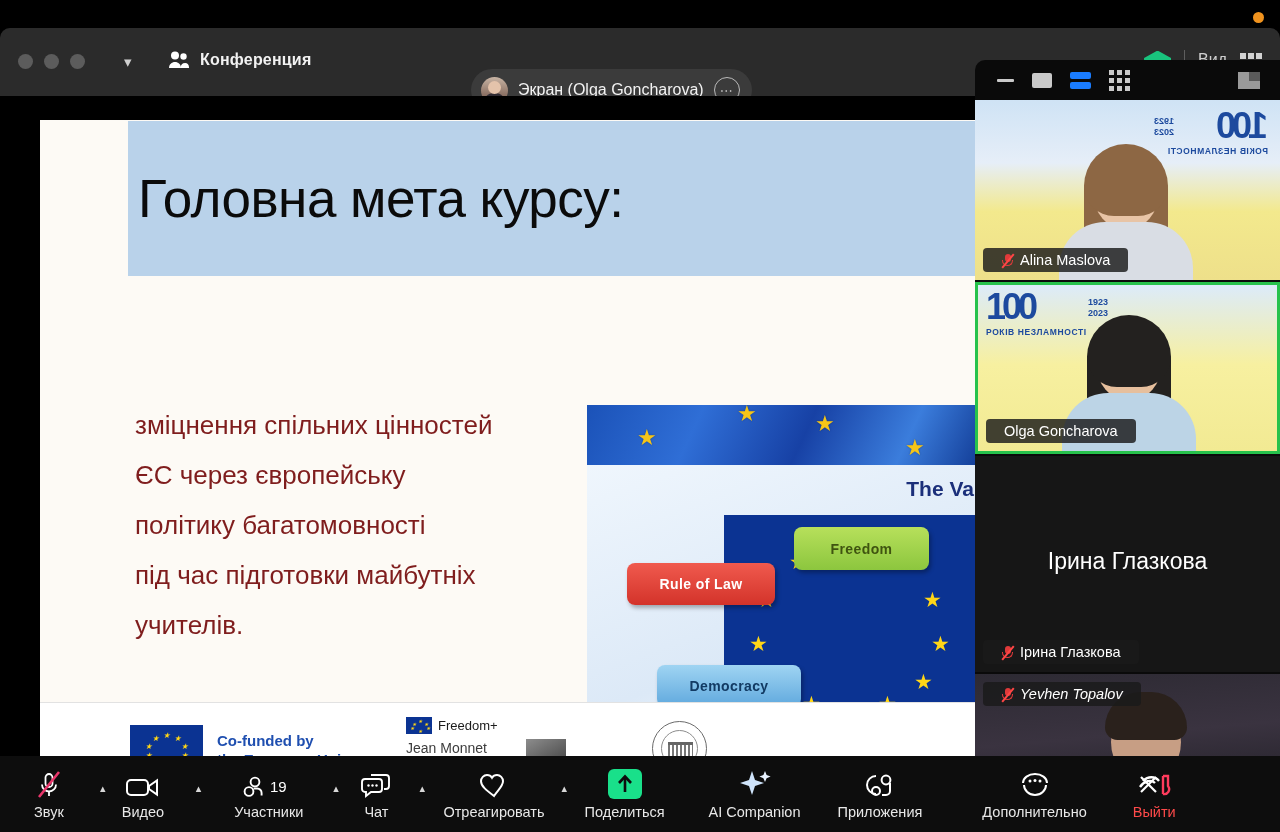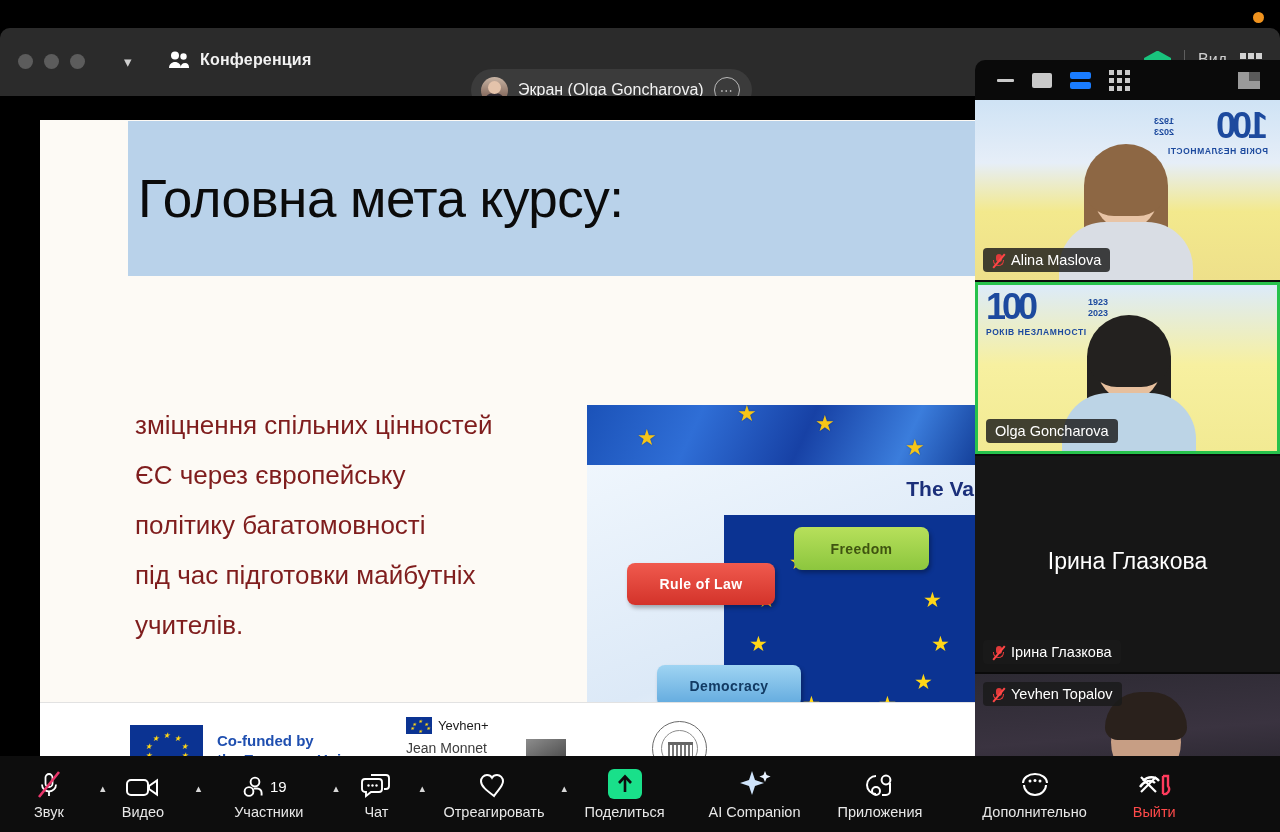--- a/index.html
+++ b/index.html
@@ -125,40 +125,40 @@
              gap:3px; }
   #vc-grid i { background:#c9c9c9; display:block; }
   #vc-pip { position:absolute; right:20px; top:12px; width:22px; height:17px; background:#9a9a9a;
             position:absolute; }
   #vc-pip:after { content:""; position:absolute; right:0; top:0; width:11px; height:9px;
                   background:#5a5a5a; }
 
   .tile { position:absolute; left:0; width:305px; overflow:hidden; background:#121212; }
   .tile .namebar { position:absolute; left:8px; bottom:8px; height:24px;
                    background:rgba(26,26,26,.82); border-radius:4px; display:flex;
-                   align-items:center; gap:6px; padding:0 9px; max-width:280px; }
+                   align-items:center; gap:6px; padding:0 18px; max-width:280px; }
   .tile .namebar span.nm { color:#fff; font-size:14.5px; white-space:nowrap; }
   .mute { width:13px; height:15px; position:relative; flex:0 0 13px; }
   .mute .body { position:absolute; left:3.5px; top:1px; width:6px; height:8px; border-radius:3px;
                 background:#e03a3a; }
   .mute .arc { position:absolute; left:1px; top:7px; width:11px; height:6px;
                border:1.6px solid #e03a3a; border-top:none; border-radius:0 0 6px 6px; }
   .mute .slash { position:absolute; left:5.5px; top:-1px; width:1.8px; height:18px;
                  background:#ff4646; transform:rotate(40deg); }
 
   #tile1 { top:40px; height:180px;
            background:linear-gradient(180deg,#cfe3f5 0%,#e6eef8 35%,#f3e98d 62%,#eee08a 100%); }
   #tile2 { top:222px; height:172px;
            background:linear-gradient(180deg,#dcebfa 0%,#f7f0a0 48%,#f2ea93 100%);
            border:3px solid #27c24c; }
   #tile3 { top:396px; height:216px; background:#161616; }
   #tile3 .centername { position:absolute; left:0; right:0; top:92px; text-align:center;
                        color:#fff; font-size:23px; }
   #tile4 { top:614px; height:158px;
-           background:linear-gradient(175deg,#2d2a33 0%,#3a3340 40%,#16161b 100%); }
+           background:linear-gradient(175deg,#2d2a33 0%,#3a3340 40%,#16161b 100%);font-style:italic; }
   #panel-chevron { position:absolute; left:50%; transform:translateX(-50%); bottom:6px;
                    color:#2fa8e8; font-size:17px; z-index:9; }
 
   
   .cent { position:absolute; color:#1d3f8f; }
   #cent1 { right:12px; top:8px; width:120px; height:74px; transform:scaleX(-1); }
   #cent2 { left:8px; top:4px; width:128px; height:72px; }
   .cent .c-100 { font-size:36px; font-weight:bold; letter-spacing:-4px; line-height:36px;
                  color:#1d4a9e; }
   .cent .c-years { position:absolute; right:6px; top:8px; font-size:9px; font-weight:bold;
@@ -319,21 +319,21 @@
           <div id="erasmus">
             <div class="row1">
               <span class="mini">
                 <i style="left:12px;top:2px">★</i>
                   <i style="left:6px;top:5px">★</i>
                 <i style="left:18px;top:5px">★</i>
                   <i style="left:4px;top:9px">★</i>
                 <i style="left:20px;top:9px">★</i>
                   <i style="left:12px;top:12px">★</i>
               </span>
-              <span class="e-label">Yevhen+</span>
+              <span class="e-label">Freedom+</span>
             </div>
             <div class="jm">
               <span>Jean Monnet</span><br>
               <span>Programme</span>
             </div>
             <span class="face"></span>
           </div>
 
           <div id="univ">
             <span class="seal"></span>

